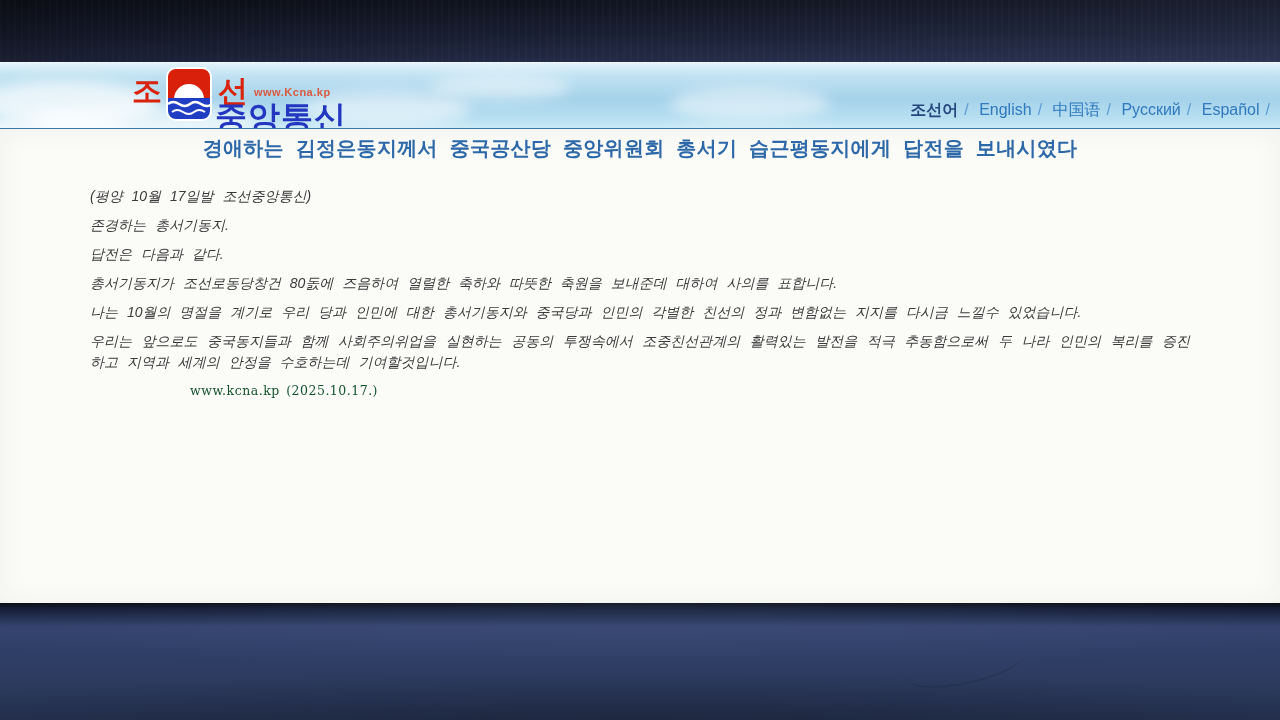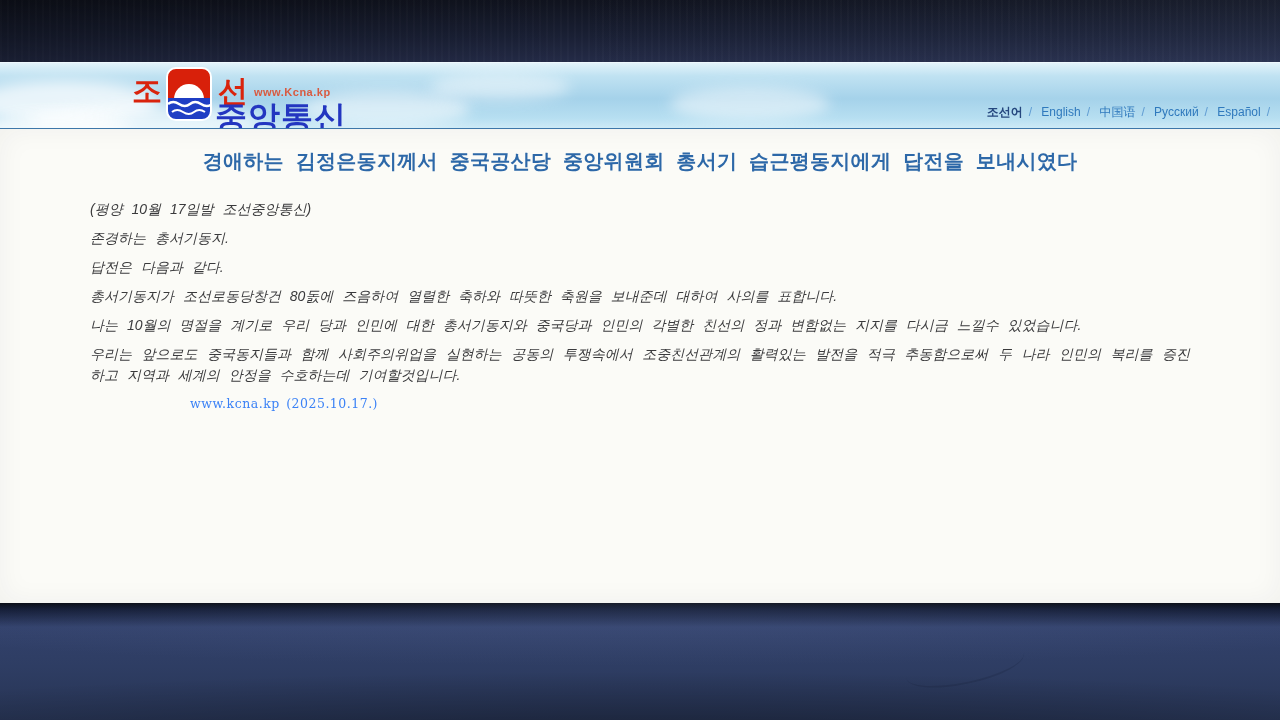--- a/index.html
+++ b/index.html
@@ -44,47 +44,47 @@
   .logo span { position: absolute; font-weight: bold; white-space: nowrap; }
   .logo-jo     { left: 0;    top: 6px;  font-size: 30px; color: #d9230c; }
   .logo-seon   { left: 86px; top: 6px;  font-size: 30px; color: #d9230c; }
   .logo-url    { left: 122px; top: 21px; font-size: 11px;  color: #d85a40; letter-spacing: .5px; }
   .logo-jungang{ left: 83px; top: 31px; font-size: 32px; color: #2336c0; letter-spacing: 1px; }
   .logo-emblem { position: absolute; left: 34px; top: 2px; }
 
   
   .lang-nav {
     position: absolute; right: 8px; bottom: 7px;
-    font-size: 12px; color: #2f79bd; white-space: nowrap;
+    font-size: 16px; color: #2f79bd; white-space: nowrap;
   }
   .lang-nav a { text-decoration: none; color: #2f79bd; margin: 0 4px; cursor: pointer; }
   .lang-nav a.active { color: #25477e; font-weight: bold; }
   .lang-sep { color: #5e9bd2; margin: 0 2px; }
 
   
   .content {
     position: absolute; top: 129px; left: 0; width: 1280px; height: 474px;
     background: #fbfbf7;
     box-shadow: inset 0 0 28px rgba(40,40,60,0.05);
   }
-  .content-inner { width: 1100px; margin: 17px auto; padding-top: 0; }
+  .content-inner { width: 1100px; margin: 4px auto; padding-top: 0; }
   .article-title {
     margin: 0 0 23px 0; text-align: center;
     font-size: 20px; line-height: 30px; font-weight: bold;
     color: #2d68a8; word-spacing: 6px; letter-spacing: .3px;
   }
   .article p {
     margin: 0 0 8px 0; font-size: 14px; line-height: 21px;
     color: #3a3a3c; text-align: justify; word-spacing: 5px; font-style: italic;
   }
   .article p b { color: #2c2c2e; }
   .source-line {
     margin: 10px 0 0 100px;
     font-family: "DejaVu Serif", serif;
-    font-size: 12.5px; color: #3b82f6; letter-spacing: .5px; word-spacing: 2px;
+    font-size: 12.5px; color: #14532d; letter-spacing: .5px; word-spacing: 2px;
   }
 
   
   .bottom-band {
     position: absolute; top: 603px; left: 0; width: 1280px; height: 117px;
     background:
       radial-gradient(120% 90% at 50% 0%, rgba(130,150,200,0.16), rgba(0,0,0,0) 60%),
       radial-gradient(150% 130% at 50% 130%, rgba(0,0,0,0.42), rgba(0,0,0,0) 55%),
       linear-gradient(180deg, #05070e 0px, #101830 6px, #32416b 24px, #2e3d63 55%, #273454 100%);
   }

